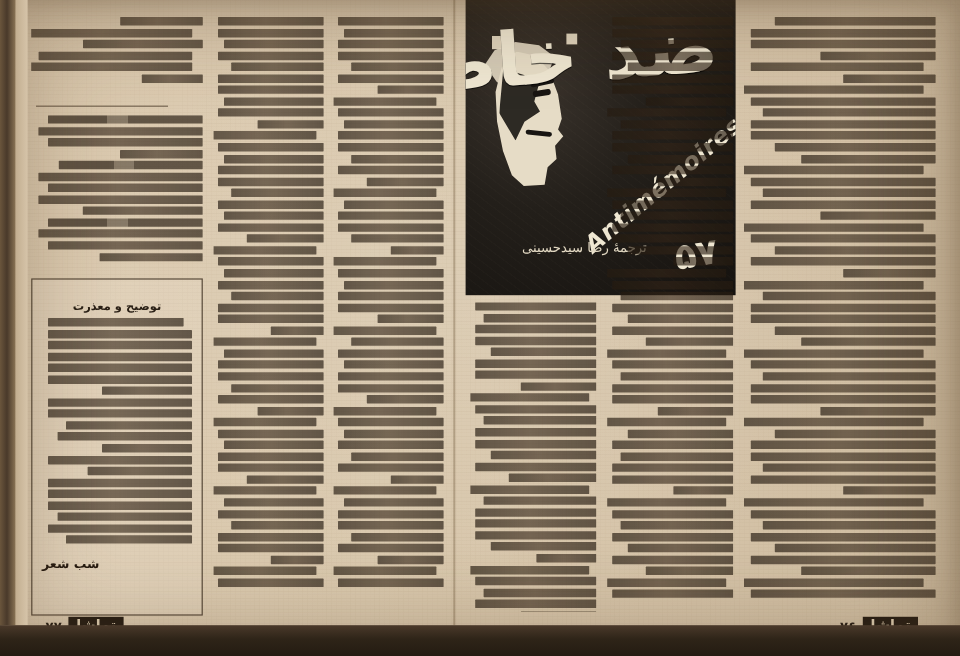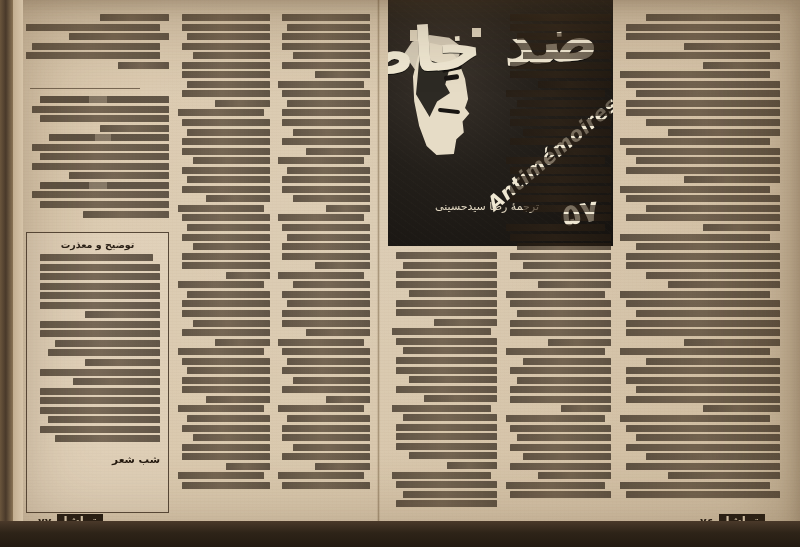--- a/index.html
+++ b/index.html
@@ -181,38 +181,38 @@
     white-space:nowrap;
   }
 
   
   #feature{
     position:absolute;
     left:26px;top:232px;width:143px;height:281px;
     border:1.5px solid rgba(52,38,24,.8);
     background:rgba(255,250,238,.12);
     box-sizing:border-box;
-    padding:3px 8px 6px;
+    padding:14px 8px 6px;
     direction:rtl;
     overflow:hidden;
   }
   .kicker{
     text-align:center;color:#2a2016;
     font-size:9.5px;font-weight:700;
     margin:3px 0 4px;
     letter-spacing:.2px;
   }
   .feat-title{
     text-align:center;color:#1d160e;
     font-size:16px;font-weight:700;
     margin:0 0 7px;
     letter-spacing:-.3px;
   }
   .subhead{
-    text-align:right;color:#24190f;
+    text-align:left;color:#24190f;
     font-size:10.5px;font-weight:700;
     margin:8px 0 5px;
   }
 
   
   .footer{
     position:absolute;
     display:flex;align-items:center;gap:6px;
     direction:rtl;
   }

